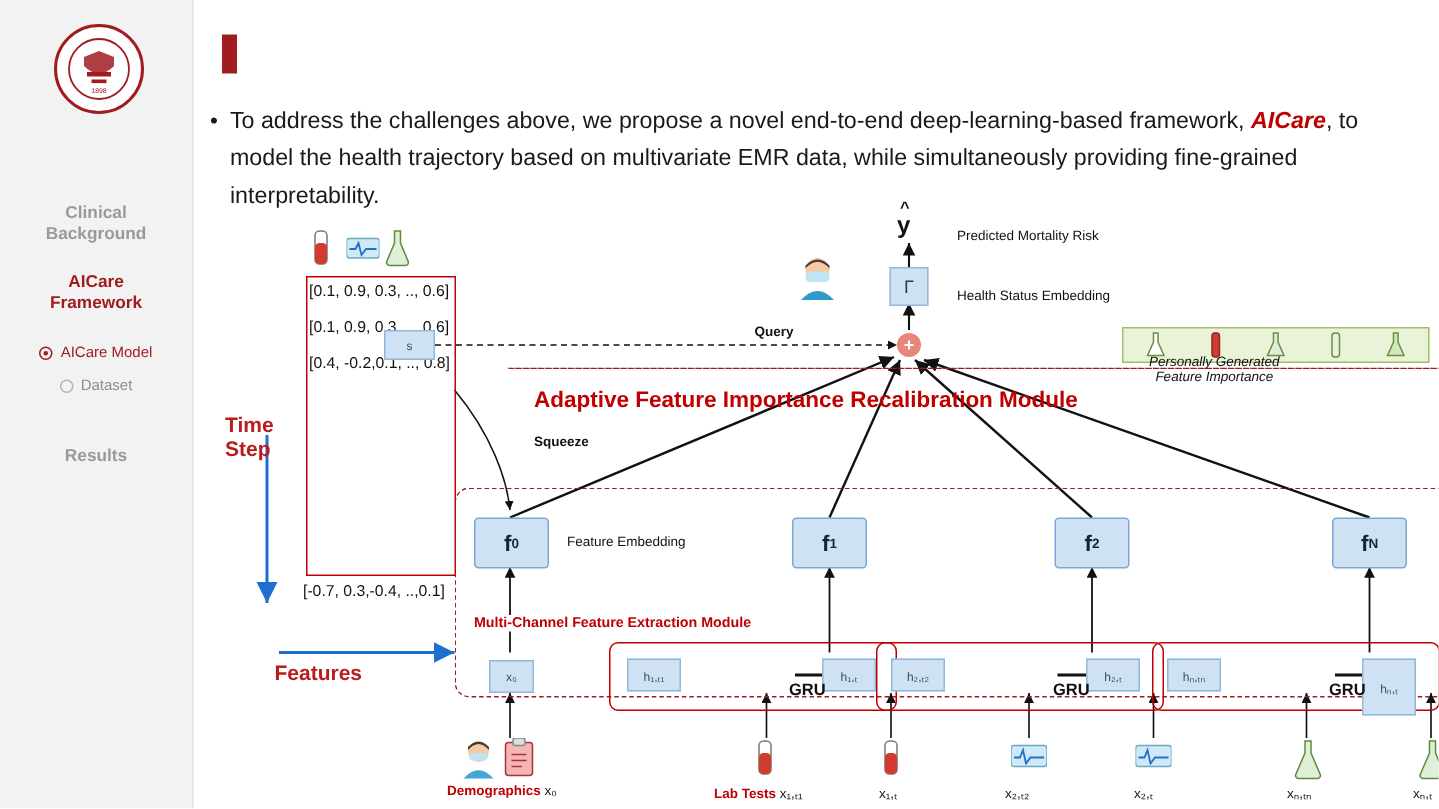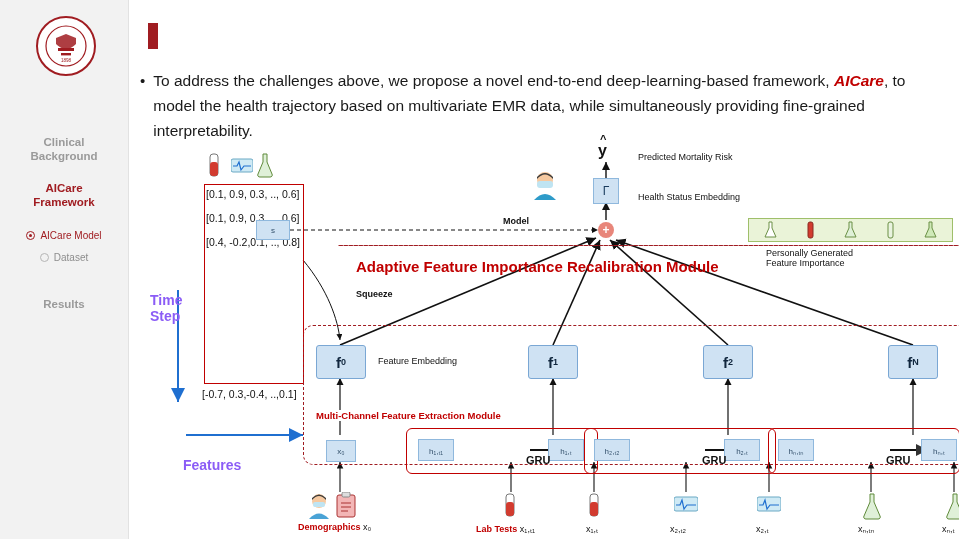--- a/index.html
+++ b/index.html
@@ -61,21 +61,21 @@
     position:absolute;left:140px;top:68px;width:810px;
     font-size:15.5px;line-height:25px;color:#1a1a1a;
     display:flex;gap:8px;
   }
   #bullet .dot{font-size:15px;line-height:25px;}
   #bullet b{color:#c00000;font-style:italic;}
 
   
   #fig{position:absolute;left:128px;top:140px;width:831px;height:399px;}
   .lbl{position:absolute;font-size:9px;color:#111;white-space:nowrap;}
-  .blue{color:#8b5cf6;margin-top:17px;}
+  .blue{color:#b91c1c;}
   .red{color:#c00000;}
 
   .box-cell{
     position:absolute;background:#cfe2f3;border:1px solid #8fb8dd;
     display:flex;align-items:center;justify-content:center;
     font-size:8px;color:#33506b;box-sizing:border-box;
   }
   .fbox{
     position:absolute;background:#cfe2f3;border:1.5px solid #7aa7d4;
     border-radius:3px;display:flex;align-items:center;justify-content:center;
@@ -232,21 +232,21 @@
   </div>
 
   <div class="redrect" style="left:76px;top:44px;width:100px;height:200px;"></div>
   <div class="vecrow" style="left:78px;top:48px;">[0.1, 0.9, 0.3, .., 0.6]</div>
   <div class="vecrow" style="left:78px;top:72px;">[0.1, 0.9, 0.3, .., 0.6]</div>
   <div class="vecrow" style="left:78px;top:96px;">[0.4, -0.2,0.1, .., 0.8]</div>
   <div class="vecrow" style="left:74px;top:248px;">[-0.7, 0.3,-0.4, ..,0.1]</div>
 
   <div class="box-cell" style="left:128px;top:80px;width:34px;height:20px;">s</div>
 
-  <div class="lbl" style="left:375px;top:76px;font-weight:bold;">Model</div>
+  <div class="lbl" style="left:375px;top:76px;font-weight:bold;">Query</div>
   <div class="lbl" style="left:228px;top:149px;font-weight:bold;">Squeeze</div>
 
   <div class="dashred" style="left:210px;top:105px;width:700px;height:0px;border-left:none;border-right:none;border-bottom:none;"></div>
   <div class="lbl red" style="left:228px;top:118px;font-weight:bold;font-size:15px;">Adaptive Feature Importance Recalibration Module</div>
 
   <div class="lbl" style="left:470px;top:2px;font-size:16px;font-weight:bold;">
     <span style="position:relative;">
       <span style="position:absolute;left:2px;top:-9px;font-size:11px;">^</span>
       <span>y</span>
     </span>
@@ -276,21 +276,21 @@
     <svg width="13" height="18" viewBox="0 0 13 18">
         <path d="M5 1 h3 v6 l4 9 h-11 l4 -9 z" fill="#dff0d8" stroke="#6a8f45"></path>
       </svg>
     <svg width="9" height="18" viewBox="0 0 9 18">
         <rect x="2" y="1" width="5" height="16" rx="2" fill="#e9f3df" stroke="#6a8f45"></rect>
       </svg>
     <svg width="13" height="18" viewBox="0 0 13 18">
         <path d="M5 1 h3 v6 l4 9 h-11 l4 -9 z" fill="#cfe9b8" stroke="#6a8f45"></path>
       </svg>
   </div>
-  <div class="lbl" style="left:638px;top:108px;white-space:pre-line;">Personally Generated
+  <div class="lbl" style="left:638px;top:96px;white-space:pre-line;text-align:center;font-style:italic;">Personally Generated
 Feature Importance</div>
 
   <div class="dashred" style="left:175px;top:185px;width:700px;height:140px;"></div>
   <div class="lbl red" style="left:186px;top:270px;font-weight:bold;font-size:9.5px;background:#fff;padding:0 2px;">Multi-Channel Feature Extraction Module</div>
 
   <div class="fbox" style="left:188px;top:205px;width:50px;height:34px;">
     <span>f</span>
       <sub>0</sub>
   </div>
   <div class="fbox" style="left:400px;top:205px;width:50px;height:34px;">
@@ -315,21 +315,21 @@
   <div class="box-cell" style="left:420px;top:299px;width:36px;height:22px;">h₁,ₜ</div>
   <div class="lbl" style="left:398px;top:314px;font-weight:bold;font-size:11px;">GRU</div>
 
   <div class="solidred" style="left:456px;top:288px;width:192px;height:46px;"></div>
   <div class="box-cell" style="left:466px;top:299px;width:36px;height:22px;">h₂,ₜ₂</div>
   <div class="box-cell" style="left:596px;top:299px;width:36px;height:22px;">h₂,ₜ</div>
   <div class="lbl" style="left:574px;top:314px;font-weight:bold;font-size:11px;">GRU</div>
 
   <div class="solidred" style="left:640px;top:288px;width:192px;height:46px;"></div>
   <div class="box-cell" style="left:650px;top:299px;width:36px;height:22px;">hₙ,ₜₙ</div>
-  <div class="box-cell" style="left:780px;top:299px;width:36px;height:22px;margin-left:13px;">hₙ,ₜ</div>
+  <div class="box-cell" style="left:780px;top:299px;width:36px;height:38px;">hₙ,ₜ</div>
   <div class="lbl" style="left:758px;top:314px;font-weight:bold;font-size:11px;">GRU</div>
 
   <div style="position:absolute;left:178px;top:352px;">
     <svg width="26" height="28" viewBox="0 0 26 28">
         <circle cx="13" cy="9" r="7" fill="#f6c9a0"></circle>
         <path d="M6 8 q7 -8 14 0 v-2 q-7 -7 -14 0z" fill="#3b3b3b"></path>
         <rect x="7" y="10" width="12" height="5" rx="2" fill="#bfe4f2"></rect>
         <path d="M3 27 q10 -11 20 0 z" fill="#4aa3d6"></path>
       </svg>
   </div>

